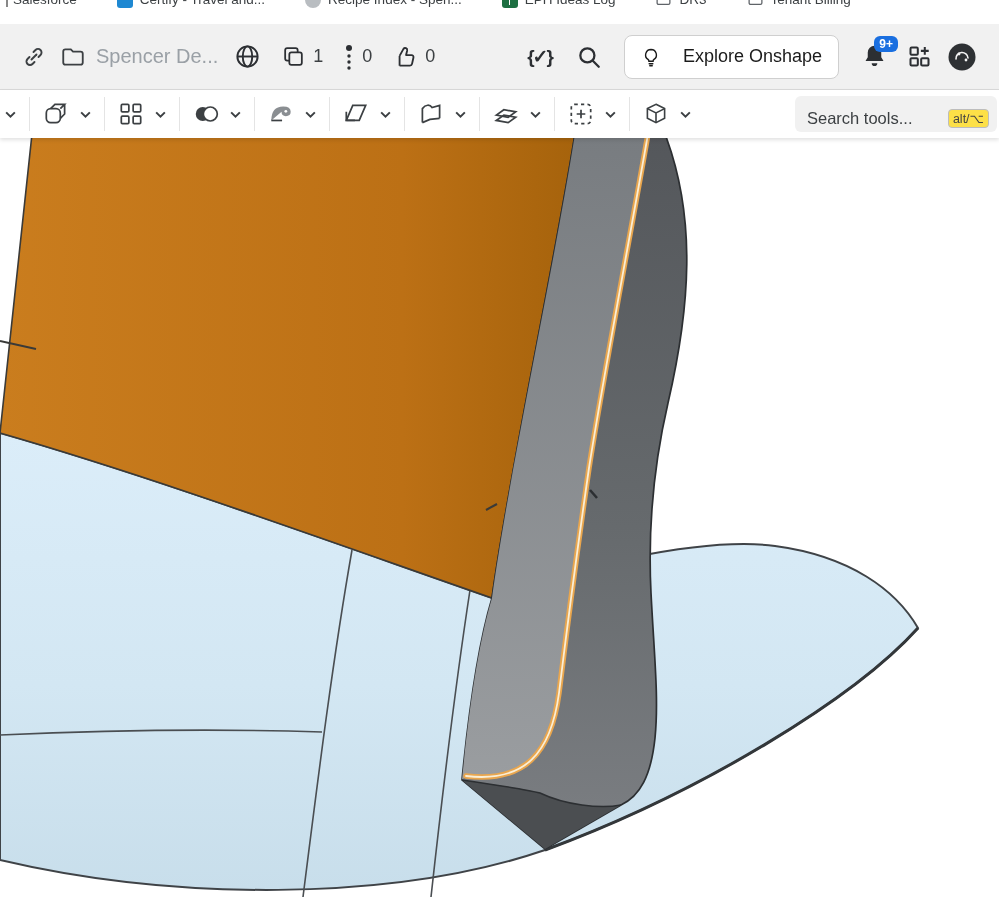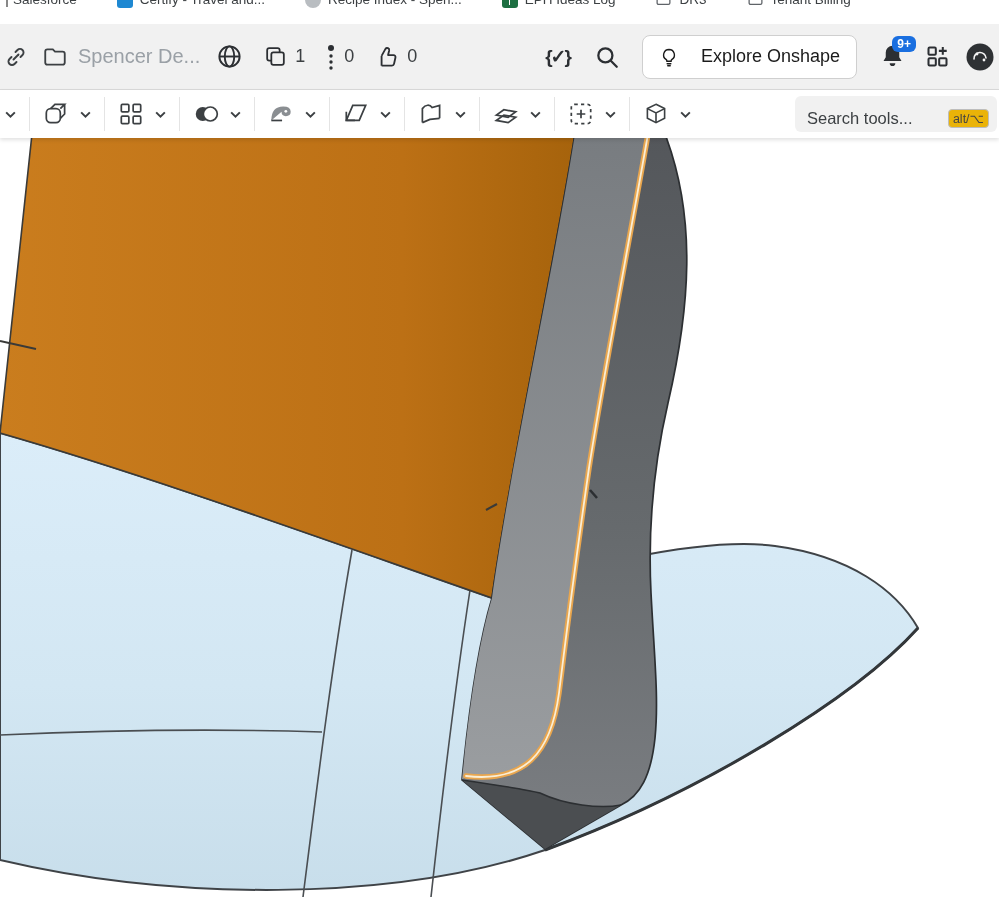--- a/index.html
+++ b/index.html
@@ -13,21 +13,21 @@
   .bookmark:first-child { border-left:2px solid #888; padding-left:5px; }
   .bm-ico { width:16px; height:16px; flex:0 0 auto; border-radius:3px; }
   .bm-blue { background:#1e88d2; }
   .bm-gray { background:#b9bdc1; border-radius:50%; }
   .bm-green { background:#1d6f42; position:relative; }
   .bm-green::after { content:""; position:absolute; left:3px; top:3px; right:3px; bottom:3px;
      background:linear-gradient(#fff,#fff) 0 4px/10px 1px no-repeat, linear-gradient(#fff,#fff) 4px 0/1px 10px no-repeat; }
 
   
   .osheader { height:66px; background:#f1f1f1; border-bottom:1px solid #dadada;
-              display:flex; align-items:center; padding:0 4px; }
+              display:flex; align-items:center; padding:0 22px; }
   .hicon { display:flex; align-items:center; justify-content:center; cursor:pointer; }
   .docname { font-size:20px; color:#9aa0a6; margin:0 6px 0 10px; max-width:150px; overflow:hidden;
              white-space:nowrap; }
   .stat { display:flex; align-items:center; gap:7px; margin-left:20px; }
   .stat .num { font-size:18px; color:#3c4043; }
   .fs-glyph { font-size:19px; color:#2c2f33; letter-spacing:-2px; font-weight:bold; }
   .explore-btn { display:flex; align-items:center; gap:22px; background:#fff; border:1px solid #cfcfcf;
                  border-radius:8px; height:44px; padding:0 16px; margin-left:22px; cursor:pointer; }
   .explore-btn span { font-size:18px; color:#1b1b1b; }
   .bell-wrap { position:relative; margin-left:22px; }
@@ -37,21 +37,21 @@
 
   
   .toolbar { position:relative; height:48px; background:#fff; display:flex; align-items:center;
              box-shadow:0 2px 4px rgba(0,0,0,.12); z-index:5; }
   .tgroup { display:flex; align-items:center; gap:9px; padding:0 12px; height:34px; cursor:pointer; }
   .tgroup + .tgroup { border-left:1px solid #e4e4e4; }
   .searchtools { position:absolute; right:2px; top:6px; width:202px; height:36px; background:#f1f1f1;
                  border-radius:6px; display:flex; align-items:center; padding:8px 8px 0 12px; cursor:text; }
   .searchtools .ph { font-size:16.5px; color:#3c4043; }
   .searchtools kbd { margin-left:auto; font-family:"Liberation Sans", sans-serif; font-size:12.5px; color:#444;
-                     background:#eab308; border:1px solid #bdbdbd; border-radius:4px; padding:1px 4px; }
+                     background:#fde047; border:1px solid #bdbdbd; border-radius:4px; padding:1px 4px; }
 
   
   .viewport { position:relative; width:999px; height:759px; background:#fff; }
   svg.icon { display:block; }
 </style>
 </head>
 <body>
 
 <div class="screen">
 

